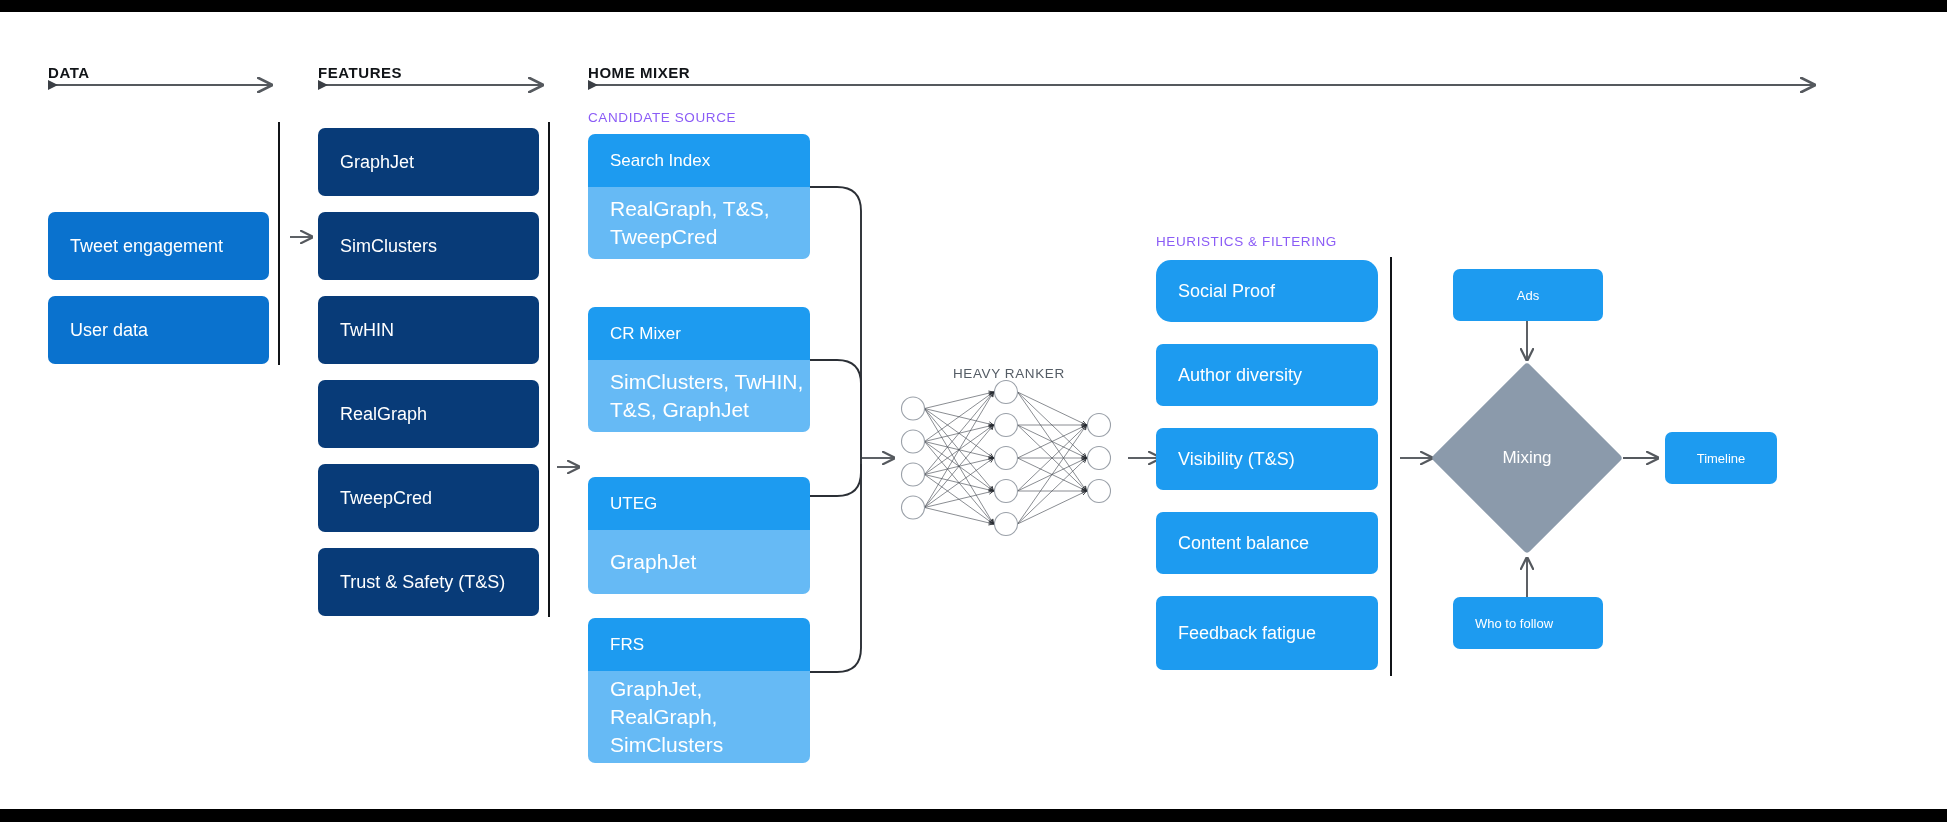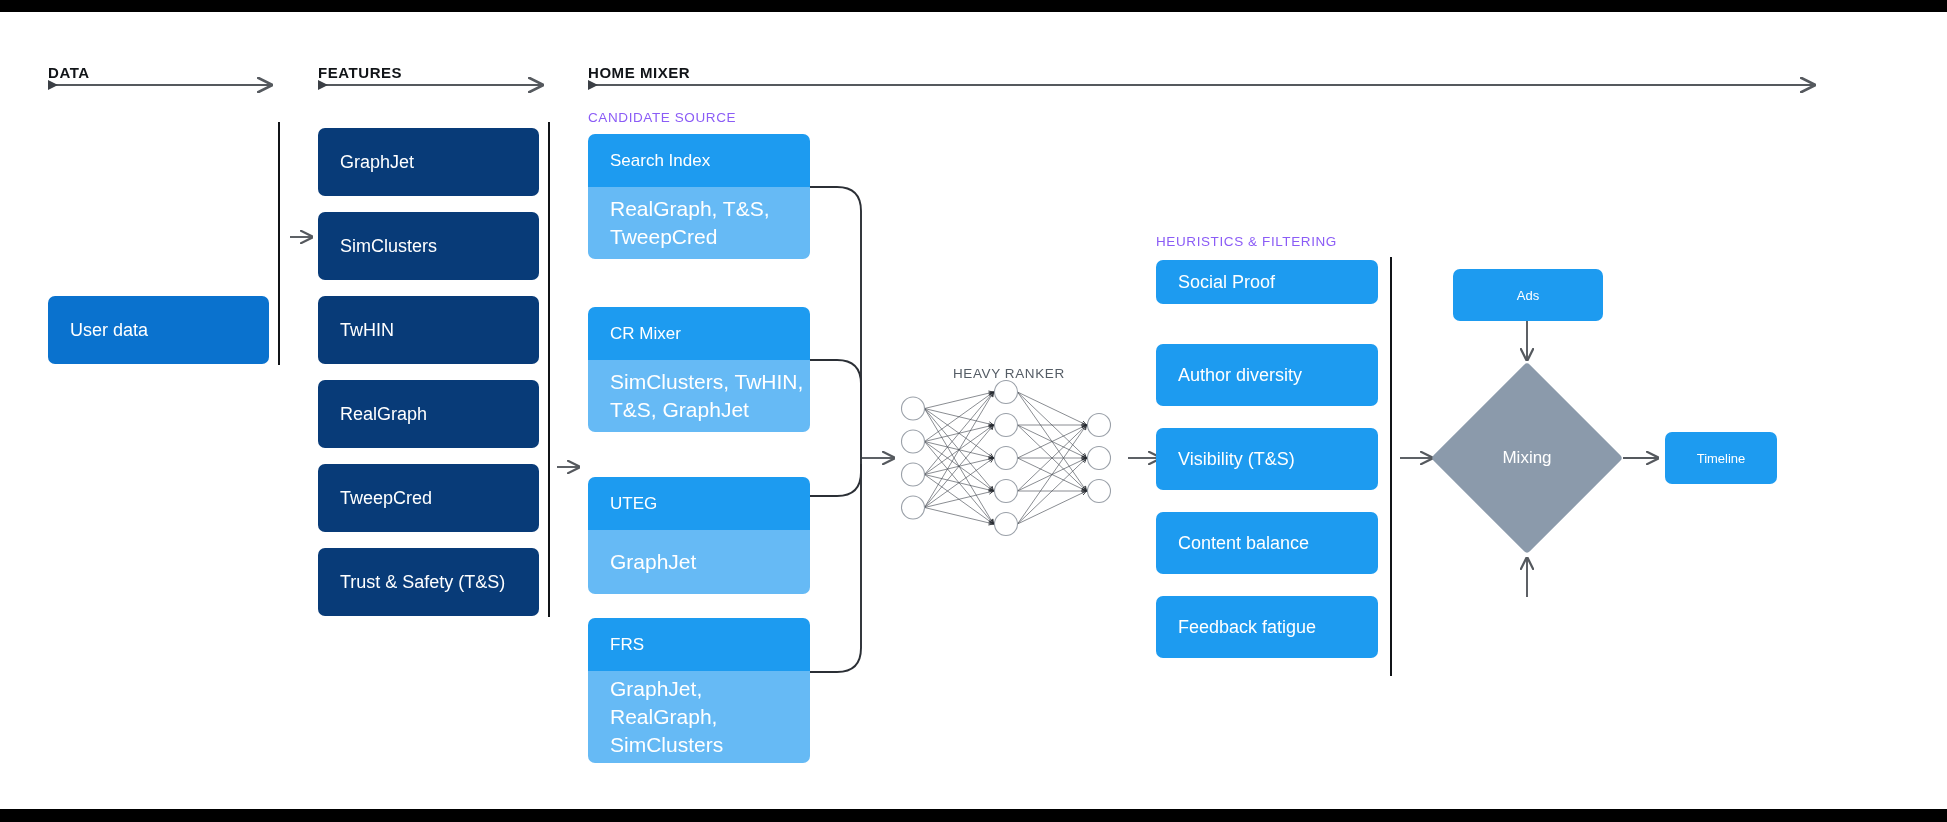--- a/index.html
+++ b/index.html
@@ -284,20 +284,23 @@
     <div class="sec-head" style="left:588px; top:52px;">HOME MIXER</div>
 
     <div class="sub-head" style="left:588px; top:98px;">CANDIDATE SOURCE</div>
     <div class="sub-head" style="left:1156px; top:222px;">HEURISTICS &amp; FILTERING</div>
     <div class="hr-label" style="left:953px; top:354px;">HEAVY RANKER</div>
 
     <div class="vsep" style="left:278px; top:110px;  height:243px;"></div>
     <div class="vsep" style="left:548px; top:110px;  height:495px;"></div>
     <div class="vsep" style="left:1390px; top:245px; height:419px;"></div>
 
+    <div class="box data-box pad-l" style="left:48px; top:200px; width:221px; height:68px;">
+      <span>Tweet engagement</span>
+    </div>
     <div class="box data-box pad-l" style="left:48px; top:284px; width:221px; height:68px;">
       <span>User data</span>
     </div>
 
     <div class="box feature-box pad-l" style="left:318px; top:116px; width:221px; height:68px;">
       <span>GraphJet</span>
     </div>
     <div class="box feature-box pad-l" style="left:318px; top:200px; width:221px; height:68px;">
       <span>SimClusters</span>
     </div>
@@ -335,44 +338,47 @@
       <span>GraphJet</span>
     </div>
 
     <div class="box cand-head pad-l" style="left:588px; top:606px; width:222px; height:53px;">
       <span>FRS</span>
     </div>
     <div class="box cand-body pad-l" style="left:588px; top:659px; width:222px; height:92px;">
       <span>GraphJet, RealGraph, SimClusters</span>
     </div>
 
-    <div class="box heur-box pad-l" style="left:1156px; top:248px; width:222px; height:44px;">
+    <div class="box heur-box pad-l" style="left:1156px; top:248px; width:222px; height:62px;border-radius:15px;">
       <span>Social Proof</span>
     </div>
     <div class="box heur-box pad-l" style="left:1156px; top:416px; width:222px; height:62px;">
       <span>Visibility (T&amp;S)</span>
     </div>
     <div class="box heur-box pad-l" style="left:1156px; top:332px; width:222px; height:62px;">
       <span>Author diversity</span>
     </div>
     <div class="box heur-box pad-l" style="left:1156px; top:500px; width:222px; height:62px;">
       <span>Content balance</span>
     </div>
-    <div class="box heur-box pad-l" style="left:1156px; top:584px; width:222px; height:62px;">
+    <div class="box heur-box pad-l" style="left:1156px; top:584px; width:222px; height:74px;">
       <span>Feedback fatigue</span>
     </div>
 
     <div class="box out-box center" style="left:1453px; top:257px; width:150px; height:52px;">
       <span>Ads</span>
     </div>
 
     <div class="diamond-wrap" style="left:1459px; top:378px; width:136px; height:136px;">
       <div class="diamond-shape"></div>
       <div class="diamond-label">Mixing</div>
     </div>
 
+    <div class="box out-box pad-l" style="left:1453px; top:585px; width:150px; height:52px;">
+      <span>Who to follow</span>
+    </div>
 
     <div class="box out-box center" style="left:1665px; top:420px; width:112px; height:52px;">
       <span>Timeline</span>
     </div>
 
   </div>
 </div>
 
 </body></html>

